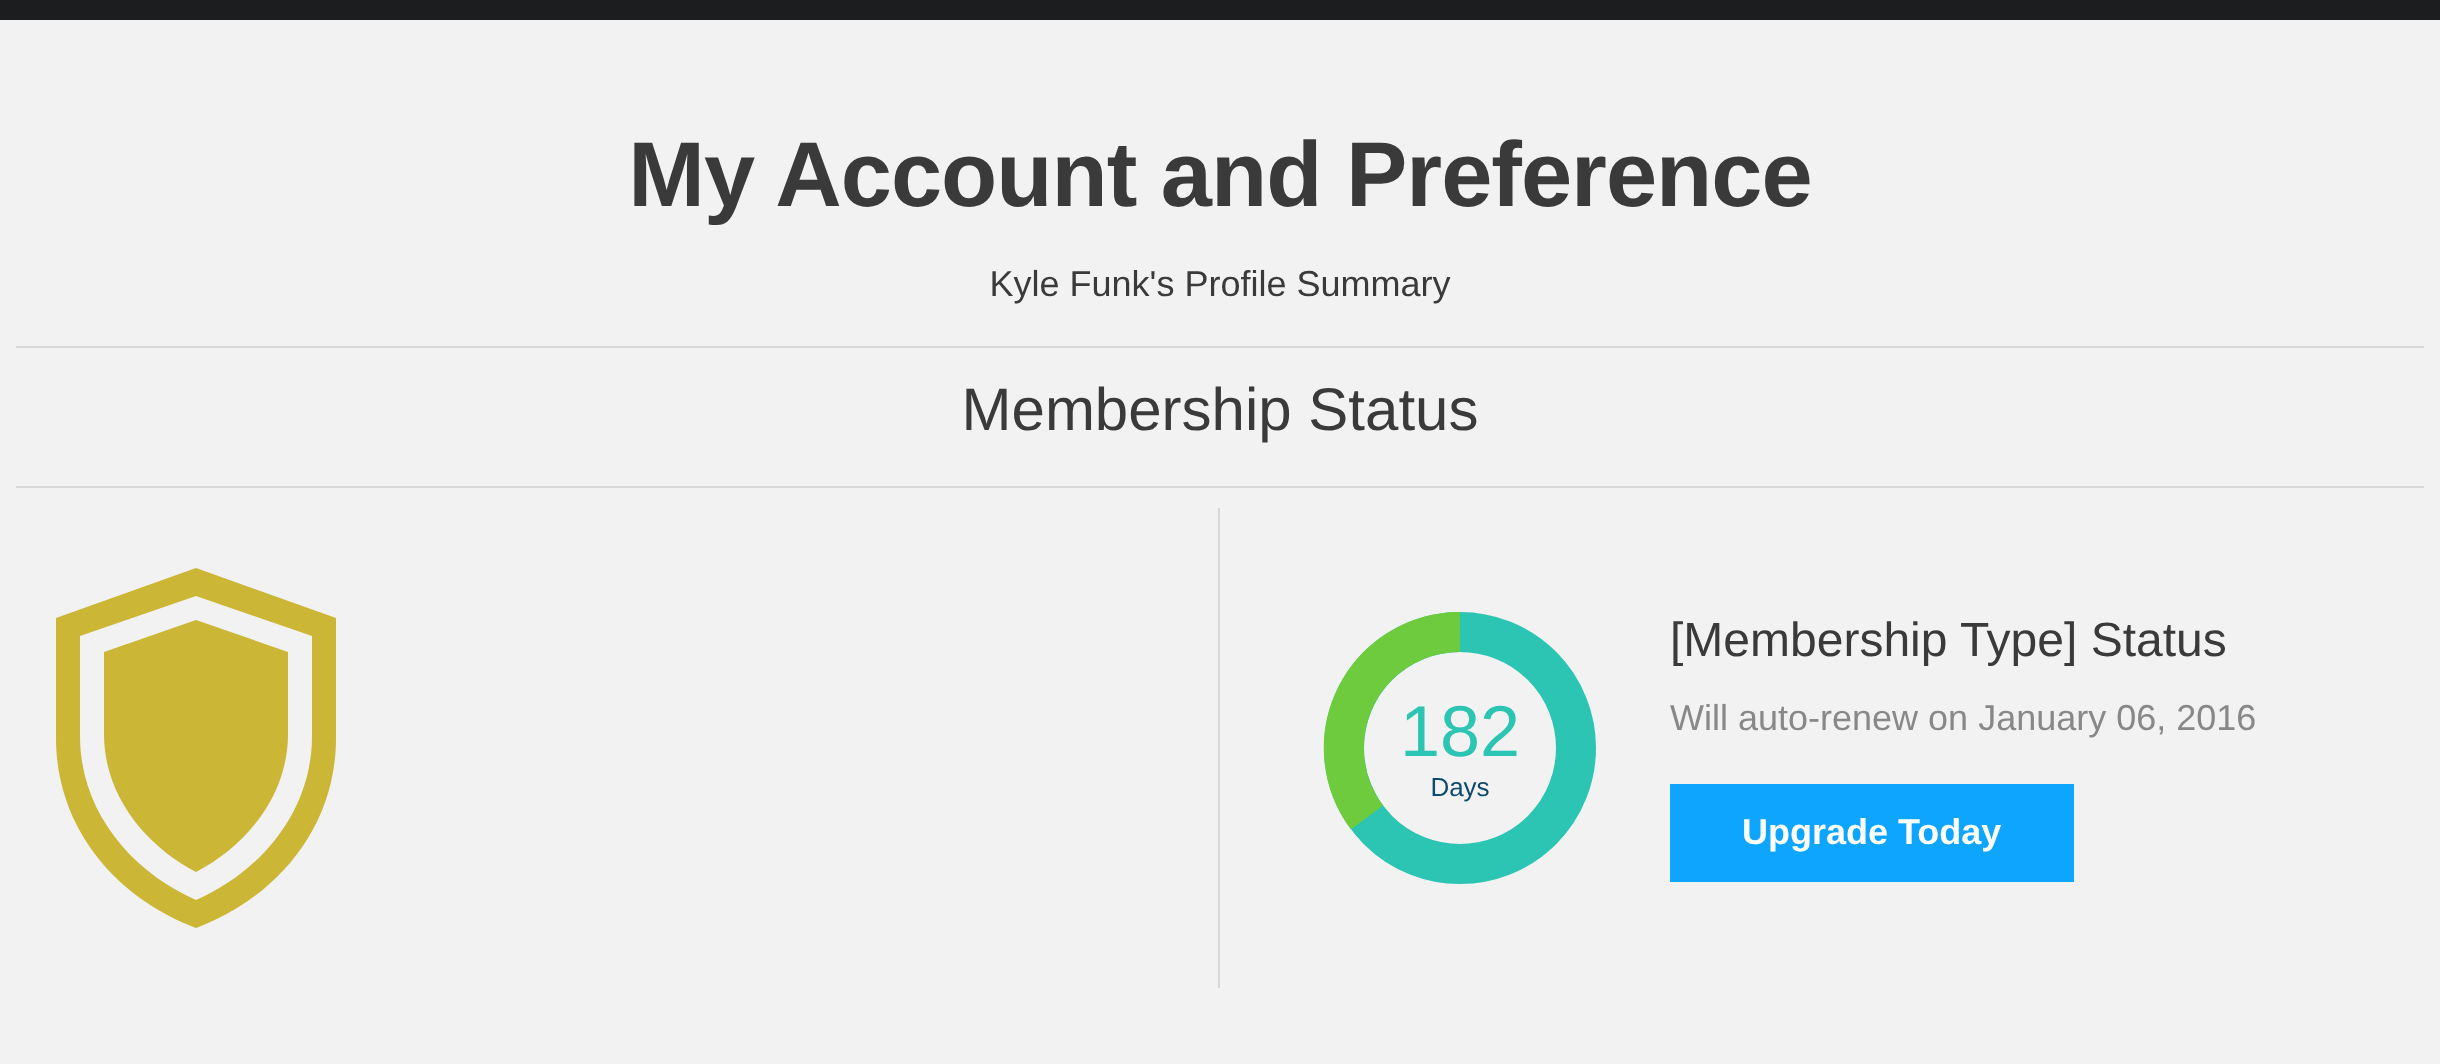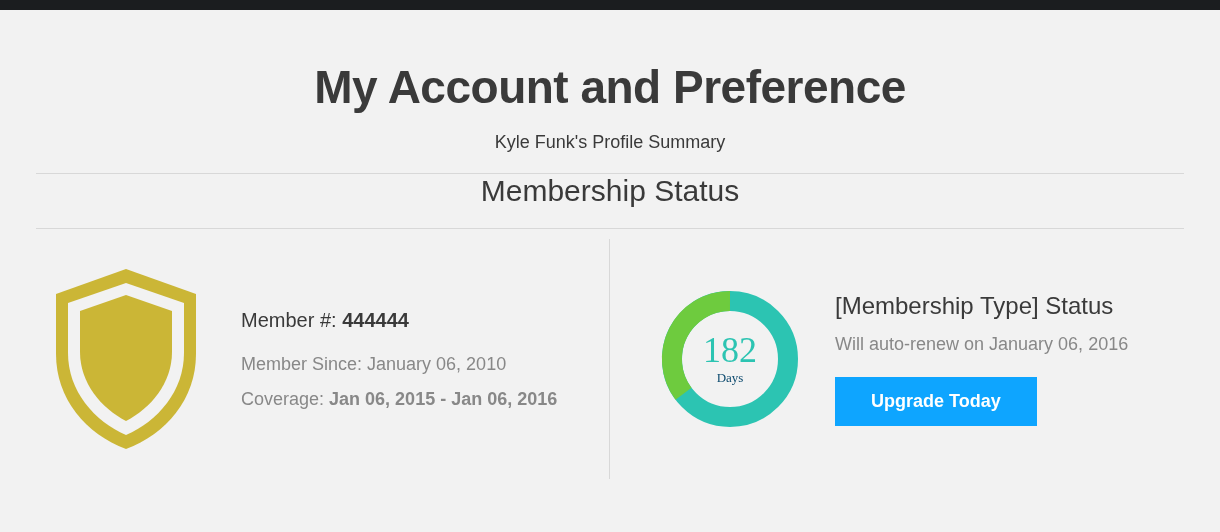--- a/index.html
+++ b/index.html
@@ -9,21 +9,21 @@
       width: 1220px;
       height: 532px;
       overflow: hidden;
     }
     .topbar {
       background: #1b1d1f;
       height: 10px;
       width: 100%;
     }
     .container {
-      padding: 0 36px;
+      padding: 0 8px;
     }
     .page-title {
       font-size: 46px;
       font-weight: 800;
       color: #3a3a3a;
       text-align: center;
       margin-top: 50px;
       letter-spacing: -0.5px;
     }
     .subtitle {
@@ -35,20 +35,21 @@
     }
     .hr1 {
       border: none;
       border-top: 1px solid #d8d8d8;
       margin: 20px 0 0 0;
     }
     .section-title {
       font-size: 30px;
       color: #3a3a3a;
       text-align: center;
+      margin-top: 15px;
       font-weight: 400;
     }
     .hr2 {
       border: none;
       border-top: 1px solid #d8d8d8;
       margin: 20px 0 0 0;
     }
     .panels {
       display: flex;
       margin-top: 10px;
@@ -97,21 +98,20 @@
       width: 160px;
       display: flex;
       justify-content: center;
       align-items: center;
       flex-shrink: 0;
     }
     .gauge {
       position: relative;
       width: 150px;
       height: 150px;
-      font-family: Liberation Serif, serif;
     }
     .gauge-number {
       position: absolute;
       top: 0; left: 0; right: 0; bottom: 0;
       display: flex;
       flex-direction: column;
       justify-content: center;
       align-items: center;
     }
     .gauge-value {
@@ -168,31 +168,20 @@
     <div class="panel-left">
       <div class="shield-wrap">
         <svg width="170" height="200" viewBox="0 0 170 200">
 
           <path d="M85 10 L155 35 L155 95 C155 140 125 175 85 190 C45 175 15 140 15 95 L15 35 Z" fill="#cbb636"></path>
 
           <path d="M85 24 L143 44 L143 94 C143 132 117 162 85 176 C53 162 27 132 27 94 L27 44 Z" fill="#f2f2f2"></path>
 
           <path d="M85 36 L131 52 L131 93 C131 124 110 149 85 162 C60 149 39 124 39 93 L39 52 Z" fill="#cbb636"></path>
         </svg>
-      </div>
-      <div class="member-info">
-        <div class="member-line1">
-          <span>Member #: </span><span class="bold">444444</span>
-        </div>
-        <div class="member-line2">
-          <span>Member Since: </span><span>January 06, 2010</span>
-        </div>
-        <div class="member-line3">
-          <span>Coverage: </span><span class="bold">Jan 06, 2015 - Jan 06, 2016</span>
-        </div>
       </div>
     </div>
 
     <div class="panel-right">
       <div class="gauge-wrap">
         <div class="gauge">
           <svg width="150" height="150" viewBox="0 0 150 150">
 
             <circle cx="75" cy="75" r="58" fill="none" stroke="#2cc4b2" stroke-width="20"></circle>
 

